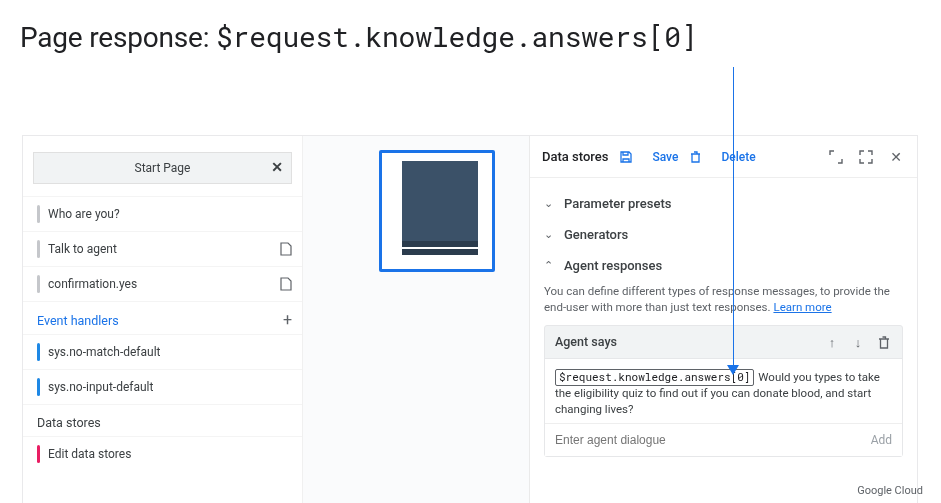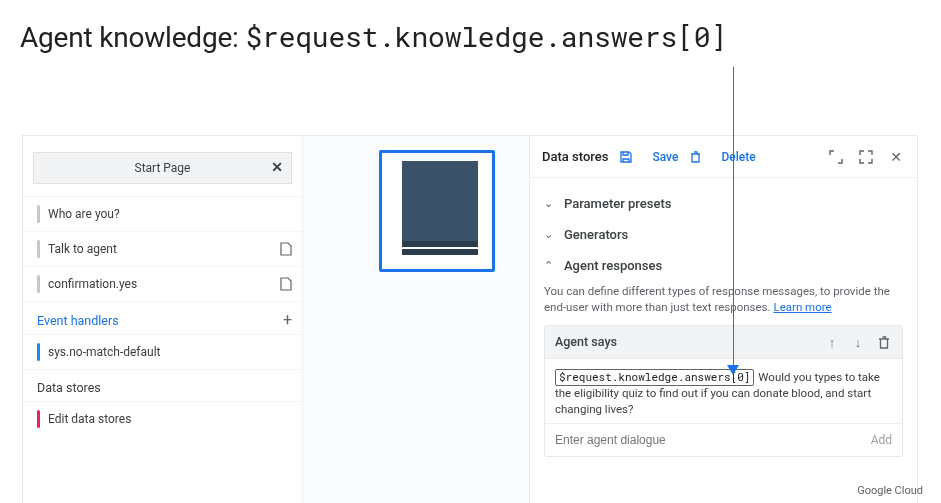--- a/index.html
+++ b/index.html
@@ -314,21 +314,21 @@
     color: #5f6368;
   }
 
   
   svg { display: block; }
 </style>
 </head>
 <body>
 
 <div class="slide-title">
-  <span>Agent knowledge: </span><span class="code">$request.knowledge.answers[0]</span>
+  <span>Page response: </span><span class="code">$request.knowledge.answers[0]</span>
 </div>
 
 <div class="arrow-line"></div>
 <div class="arrow-head"></div>
 
 <div class="workspace">
 
   <div class="sidebar">
     <div class="start-page-header">
       <span>Start Page</span>
@@ -358,20 +358,24 @@
       </div>
     </div>
 
     <div class="section-title">
       <span>Event handlers</span>
       <span class="plus">+</span>
     </div>
     <div class="sb-row">
       <div class="marker teal"></div>
       <div class="label">sys.no-match-default</div>
+    </div>
+    <div class="sb-row">
+      <div class="marker teal"></div>
+      <div class="label">sys.no-input-default</div>
     </div>
 
     <div class="section-title dark">
       <span>Data stores</span>
     </div>
     <div class="sb-row">
       <div class="marker pink"></div>
       <div class="label">Edit data stores</div>
     </div>
   </div>

